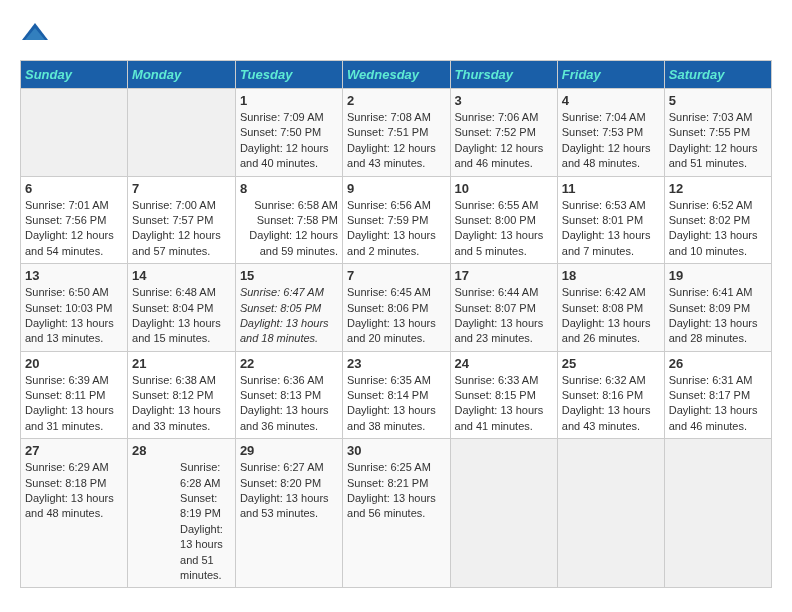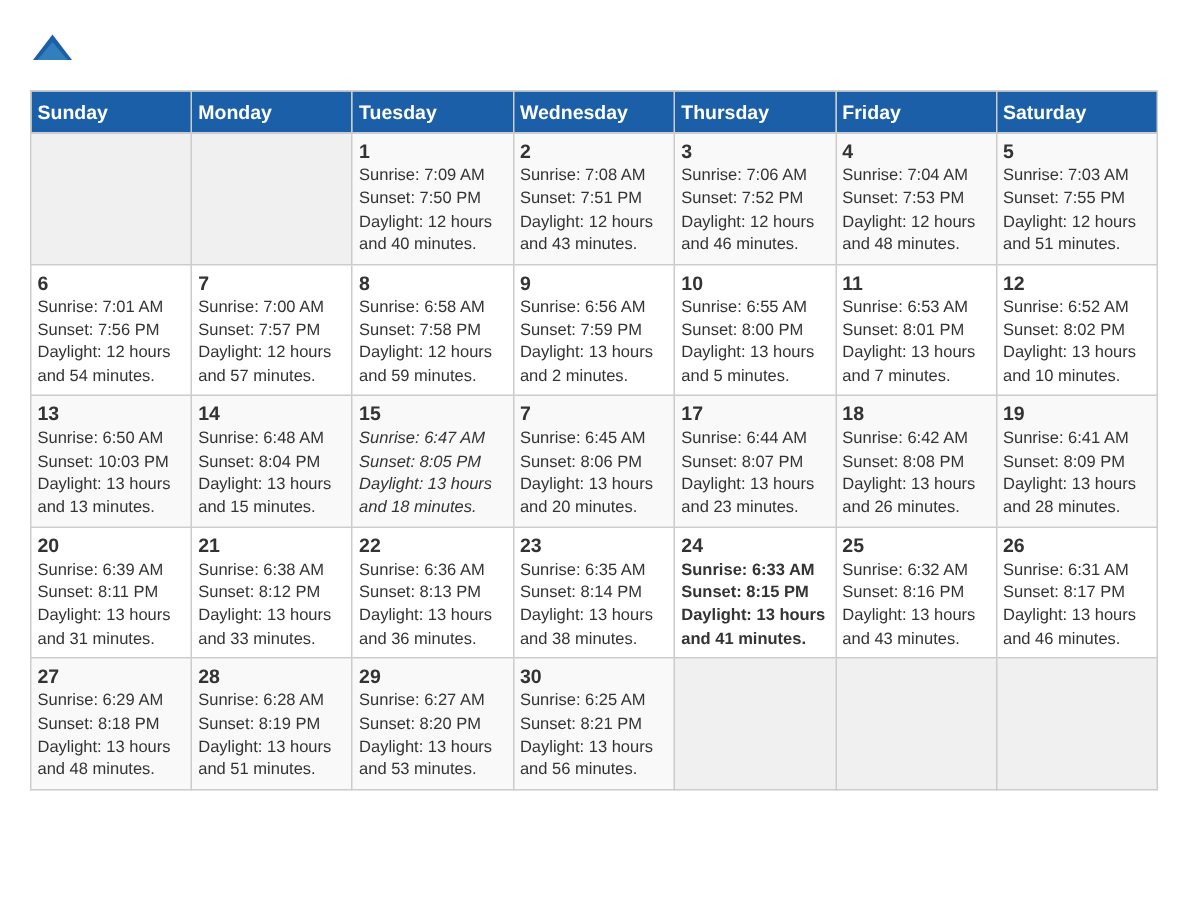--- a/index.html
+++ b/index.html
@@ -51,21 +51,22 @@
     .location {
       font-size: 15px;
       color: #555;
     }
     table {
       width: 100%;
       border-collapse: collapse;
     }
     thead tr {
       background-color: #1a5fa8;
-      color: #ffffff;
+      color: #5eead4;
+      font-style: italic;
     }
     thead th {
       padding: 6px 4px;
       font-size: 13px;
       font-weight: bold;
       border: 1px solid #ccc;
       text-align: left;
     }
     tbody td {
       border: 1px solid #ccc;
@@ -178,21 +179,21 @@
         </td>
         <td>
           <span class="day-num">7</span>
           <div class="cell-info" style="white-space: pre-line;">Sunrise: 7:00 AM
 Sunset: 7:57 PM
 Daylight: 12 hours
 and 57 minutes.</div>
         </td>
         <td>
           <span class="day-num">8</span>
-          <div class="cell-info" style="white-space: pre-line;">Sunrise: 6:58 AM
+          <div class="cell-info" style="white-space: pre-line; text-align: right;">Sunrise: 6:58 AM
 Sunset: 7:58 PM
 Daylight: 12 hours
 and 59 minutes.</div>
         </td>
         <td>
           <span class="day-num">9</span>
           <div class="cell-info" style="white-space: pre-line;">Sunrise: 6:56 AM
 Sunset: 7:59 PM
 Daylight: 13 hours
 and 2 minutes.</div>
@@ -294,21 +295,21 @@
         </td>
         <td>
           <span class="day-num">23</span>
           <div class="cell-info" style="white-space: pre-line;">Sunrise: 6:35 AM
 Sunset: 8:14 PM
 Daylight: 13 hours
 and 38 minutes.</div>
         </td>
         <td>
           <span class="day-num">24</span>
-          <div class="cell-info" style="white-space: pre-line; font-weight: bold;">Sunrise: 6:33 AM
+          <div class="cell-info" style="white-space: pre-line;">Sunrise: 6:33 AM
 Sunset: 8:15 PM
 Daylight: 13 hours
 and 41 minutes.</div>
         </td>
         <td>
           <span class="day-num">25</span>
           <div class="cell-info" style="white-space: pre-line;">Sunrise: 6:32 AM
 Sunset: 8:16 PM
 Daylight: 13 hours
 and 43 minutes.</div>
@@ -324,21 +325,21 @@
       <tr>
         <td>
           <span class="day-num">27</span>
           <div class="cell-info" style="white-space: pre-line;">Sunrise: 6:29 AM
 Sunset: 8:18 PM
 Daylight: 13 hours
 and 48 minutes.</div>
         </td>
         <td>
           <span class="day-num">28</span>
-          <div class="cell-info" style="white-space: pre-line;">Sunrise: 6:28 AM
+          <div class="cell-info" style="white-space: pre-line; margin-left: 48px;">Sunrise: 6:28 AM
 Sunset: 8:19 PM
 Daylight: 13 hours
 and 51 minutes.</div>
         </td>
         <td>
           <span class="day-num">29</span>
           <div class="cell-info" style="white-space: pre-line;">Sunrise: 6:27 AM
 Sunset: 8:20 PM
 Daylight: 13 hours
 and 53 minutes.</div>

